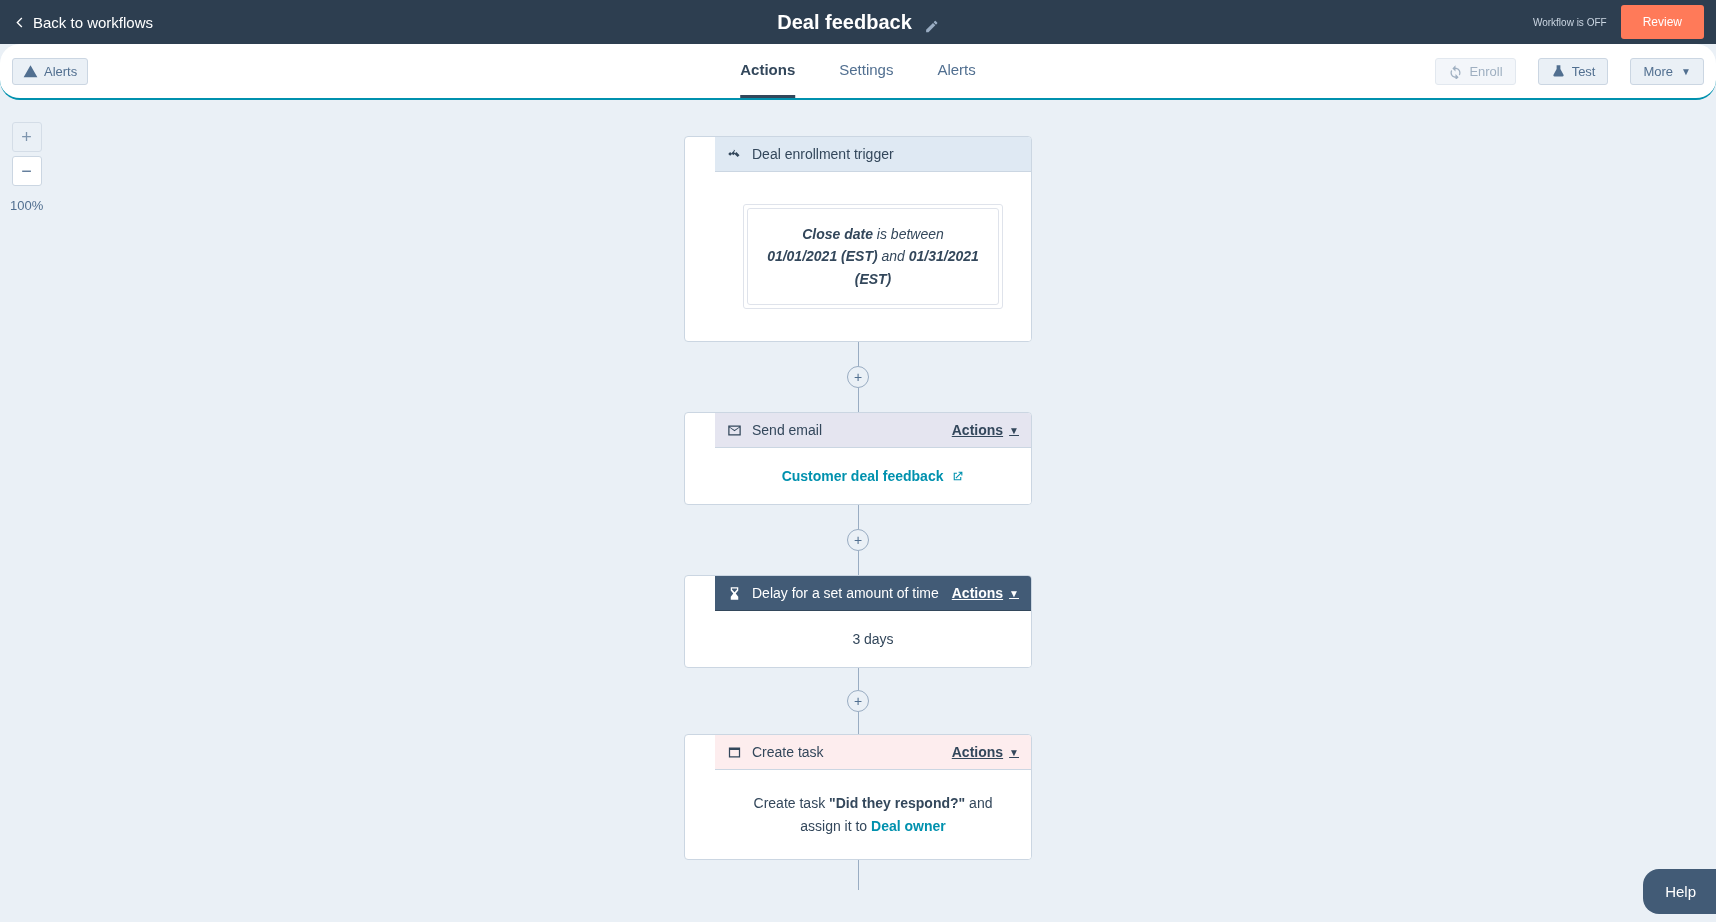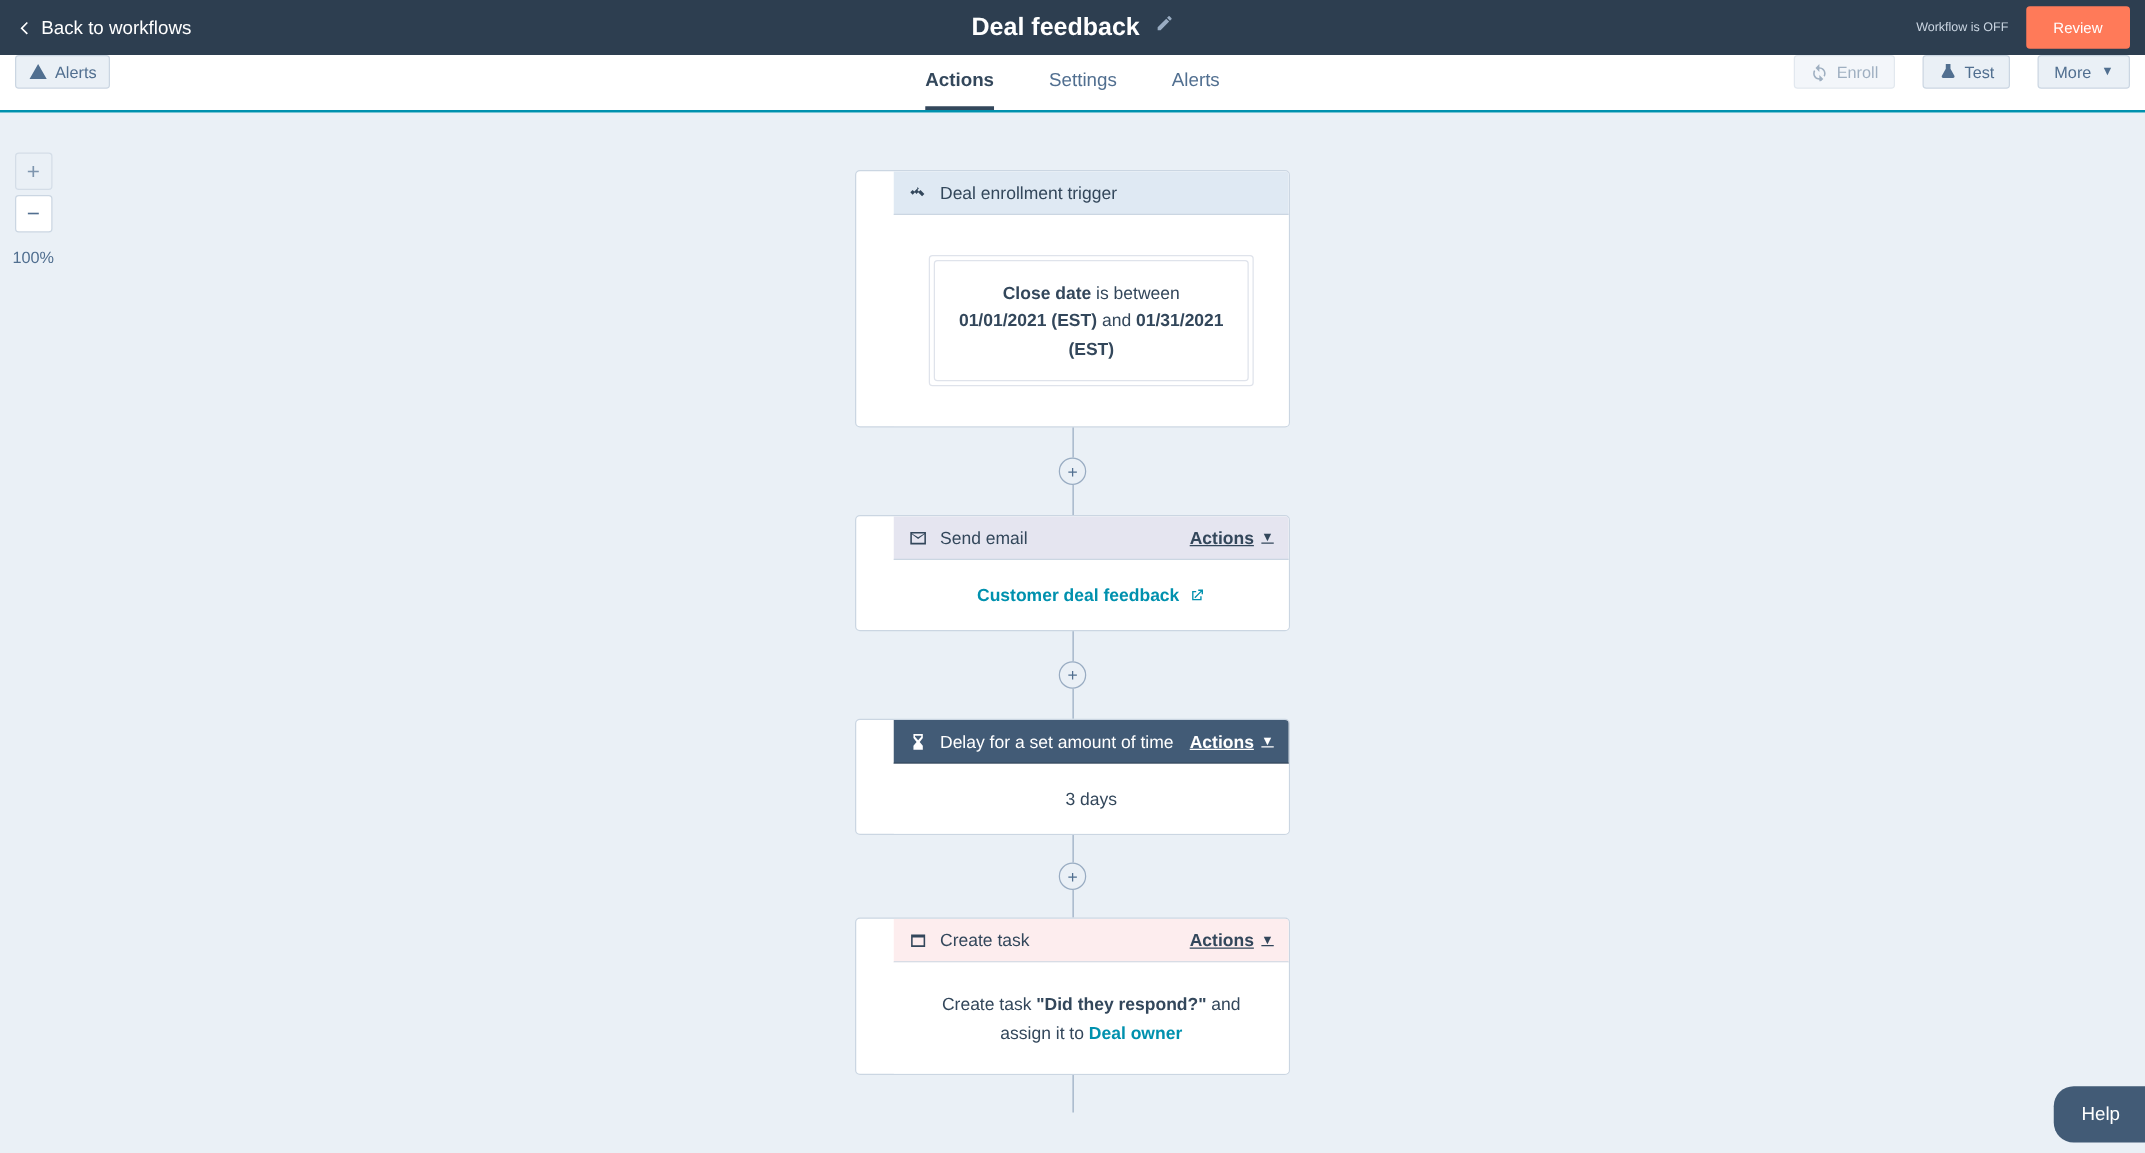--- a/index.html
+++ b/index.html
@@ -1,28 +1,28 @@
 <!DOCTYPE html>
 <html><head>
 <meta charset="utf-8">
 <style>
 * { box-sizing: border-box; margin: 0; padding: 0; }
 body { font-family: -apple-system, BlinkMacSystemFont, "Segoe UI", Helvetica, Arial, sans-serif; font-size: 14px; color: #33475b; background: #eaf0f6; overflow: hidden; width: 1716px; height: 922px; position: relative; }
 
 
 .header { background: #2d3e50; height: 44px; display: flex; align-items: center; padding: 0 12px; color: #fff; position: relative; }
 .back-link { display: flex; align-items: center; gap: 6px; color: #fff; font-weight: 500; font-size: 15px; cursor: pointer; }
-.title-wrap { position: absolute; left: 50%; transform: translateX(-50%); display: flex; align-items: flex-start; gap: 12px; }
+.title-wrap { position: absolute; left: 50%; transform: translateX(-50%); display: flex; align-items: flex-end; gap: 12px; }
 .page-title { font-size: 20px; font-weight: 600; color: #fff; }
 .header-right { margin-left: auto; display: flex; align-items: center; gap: 14px; }
 .status-text { color: #cbd6e2; font-size: 10px; }
 .review-btn { background: #ff7a59; color: #fff; border: none; border-radius: 3px; padding: 10px 22px; font-size: 12px; font-weight: 500; cursor: pointer; }
 
 
-.subheader { background: #fff; height: 46px; border-bottom: 2px solid #0091ae; display: flex; align-items: flex-start; padding: 0 12px; position: relative; }
+.subheader { background: #fff; height: 56px; border-bottom: 2px solid #0091ae; display: flex; align-items: center; padding: 0 12px; position: relative; border-radius: 20px; }
 .alert-btn { border: 1px solid #cbd6e2; background: #eaf0f6; color: #516f90; border-radius: 3px; padding: 5px 10px; font-size: 13px; display: flex; align-items: center; gap: 6px; cursor: pointer; }
 .tabs { position: absolute; left: 50%; transform: translateX(-50%); display: flex; gap: 44px; height: 100%; align-items: center; }
 .tab { color: #516f90; font-size: 15px; height: 100%; display: flex; align-items: center; border-bottom: 3px solid transparent; cursor: pointer; font-weight: 500; }
 .tab.active { color: #33475b; border-bottom-color: #33475b; font-weight: 600; }
 .sub-right { margin-left: auto; display: flex; align-items: center; gap: 22px; }
 .sm-btn { border: 1px solid #cbd6e2; background: #eaf0f6; color: #516f90; border-radius: 3px; padding: 5px 12px; font-size: 13px; display: flex; align-items: center; gap: 6px; cursor: pointer; }
 .sm-btn.disabled { opacity: 0.55; cursor: not-allowed; }
 
 
 .canvas { position: absolute; top: 100px; left: 0; right: 0; bottom: 0; background: #eaf0f6; }
@@ -36,21 +36,21 @@
 .card-header { display: flex; align-items: center; padding: 9px 12px; font-size: 14px; color: #33475b; gap: 10px; }
 .card-header.trigger { background: #dfe9f3; border-bottom: 1px solid #cbd6e2; font-weight: 500; }
 .card-header.email { background: #e5e5f0; border-bottom: 1px solid #cbd6e2; }
 .card-header.delay { background: #425b76; color: #fff; border-bottom: 1px solid #33475b; }
 .card-header.task { background: #fdedee; border-bottom: 1px solid #cbd6e2; }
 .card-title { flex: 1; font-weight: 500; }
 .card-actions { font-size: 14px; font-weight: 600; text-decoration: underline; display: flex; align-items: center; gap: 4px; cursor: pointer; }
 .card-header.delay .card-actions { color: #fff; }
 .card-body { padding: 32px 28px; text-align: center; background: #fff; }
 .inner-box { border: 1px solid #dfe3eb; border-radius: 3px; padding: 3px; }
-.inner-box-2 { border: 1px solid #dfe3eb; border-radius: 3px; padding: 14px 18px; line-height: 1.6; }
+.inner-box-2 { border: 1px solid #dfe3eb; border-radius: 3px; padding: 14px 18px; line-height: 1.6; font-style: italic; }
 .card-body.slim { padding: 20px 16px; }
 .card-body.med { padding: 22px 18px; line-height: 1.6; }
 .link-teal { color: #0091ae; font-weight: 600; cursor: pointer; }
 .ext-icon { margin-left: 4px; }
 
 .connector { width: 1px; background: #99acc2; height: 28px; }
 .add-btn { width: 22px; height: 22px; border-radius: 50%; border: 1px solid #99acc2; background: #eaf0f6; color: #516f90; display: flex; align-items: center; justify-content: center; font-size: 14px; cursor: pointer; position: relative; }
 .connector-group { display: flex; flex-direction: column; align-items: center; }
 
 .help-btn { position: absolute; right: 0; bottom: 8px; background: #425b76; color: #fff; border: none; border-radius: 16px 0 0 16px; padding: 14px 20px 14px 22px; font-size: 15px; font-weight: 500; cursor: pointer; }

